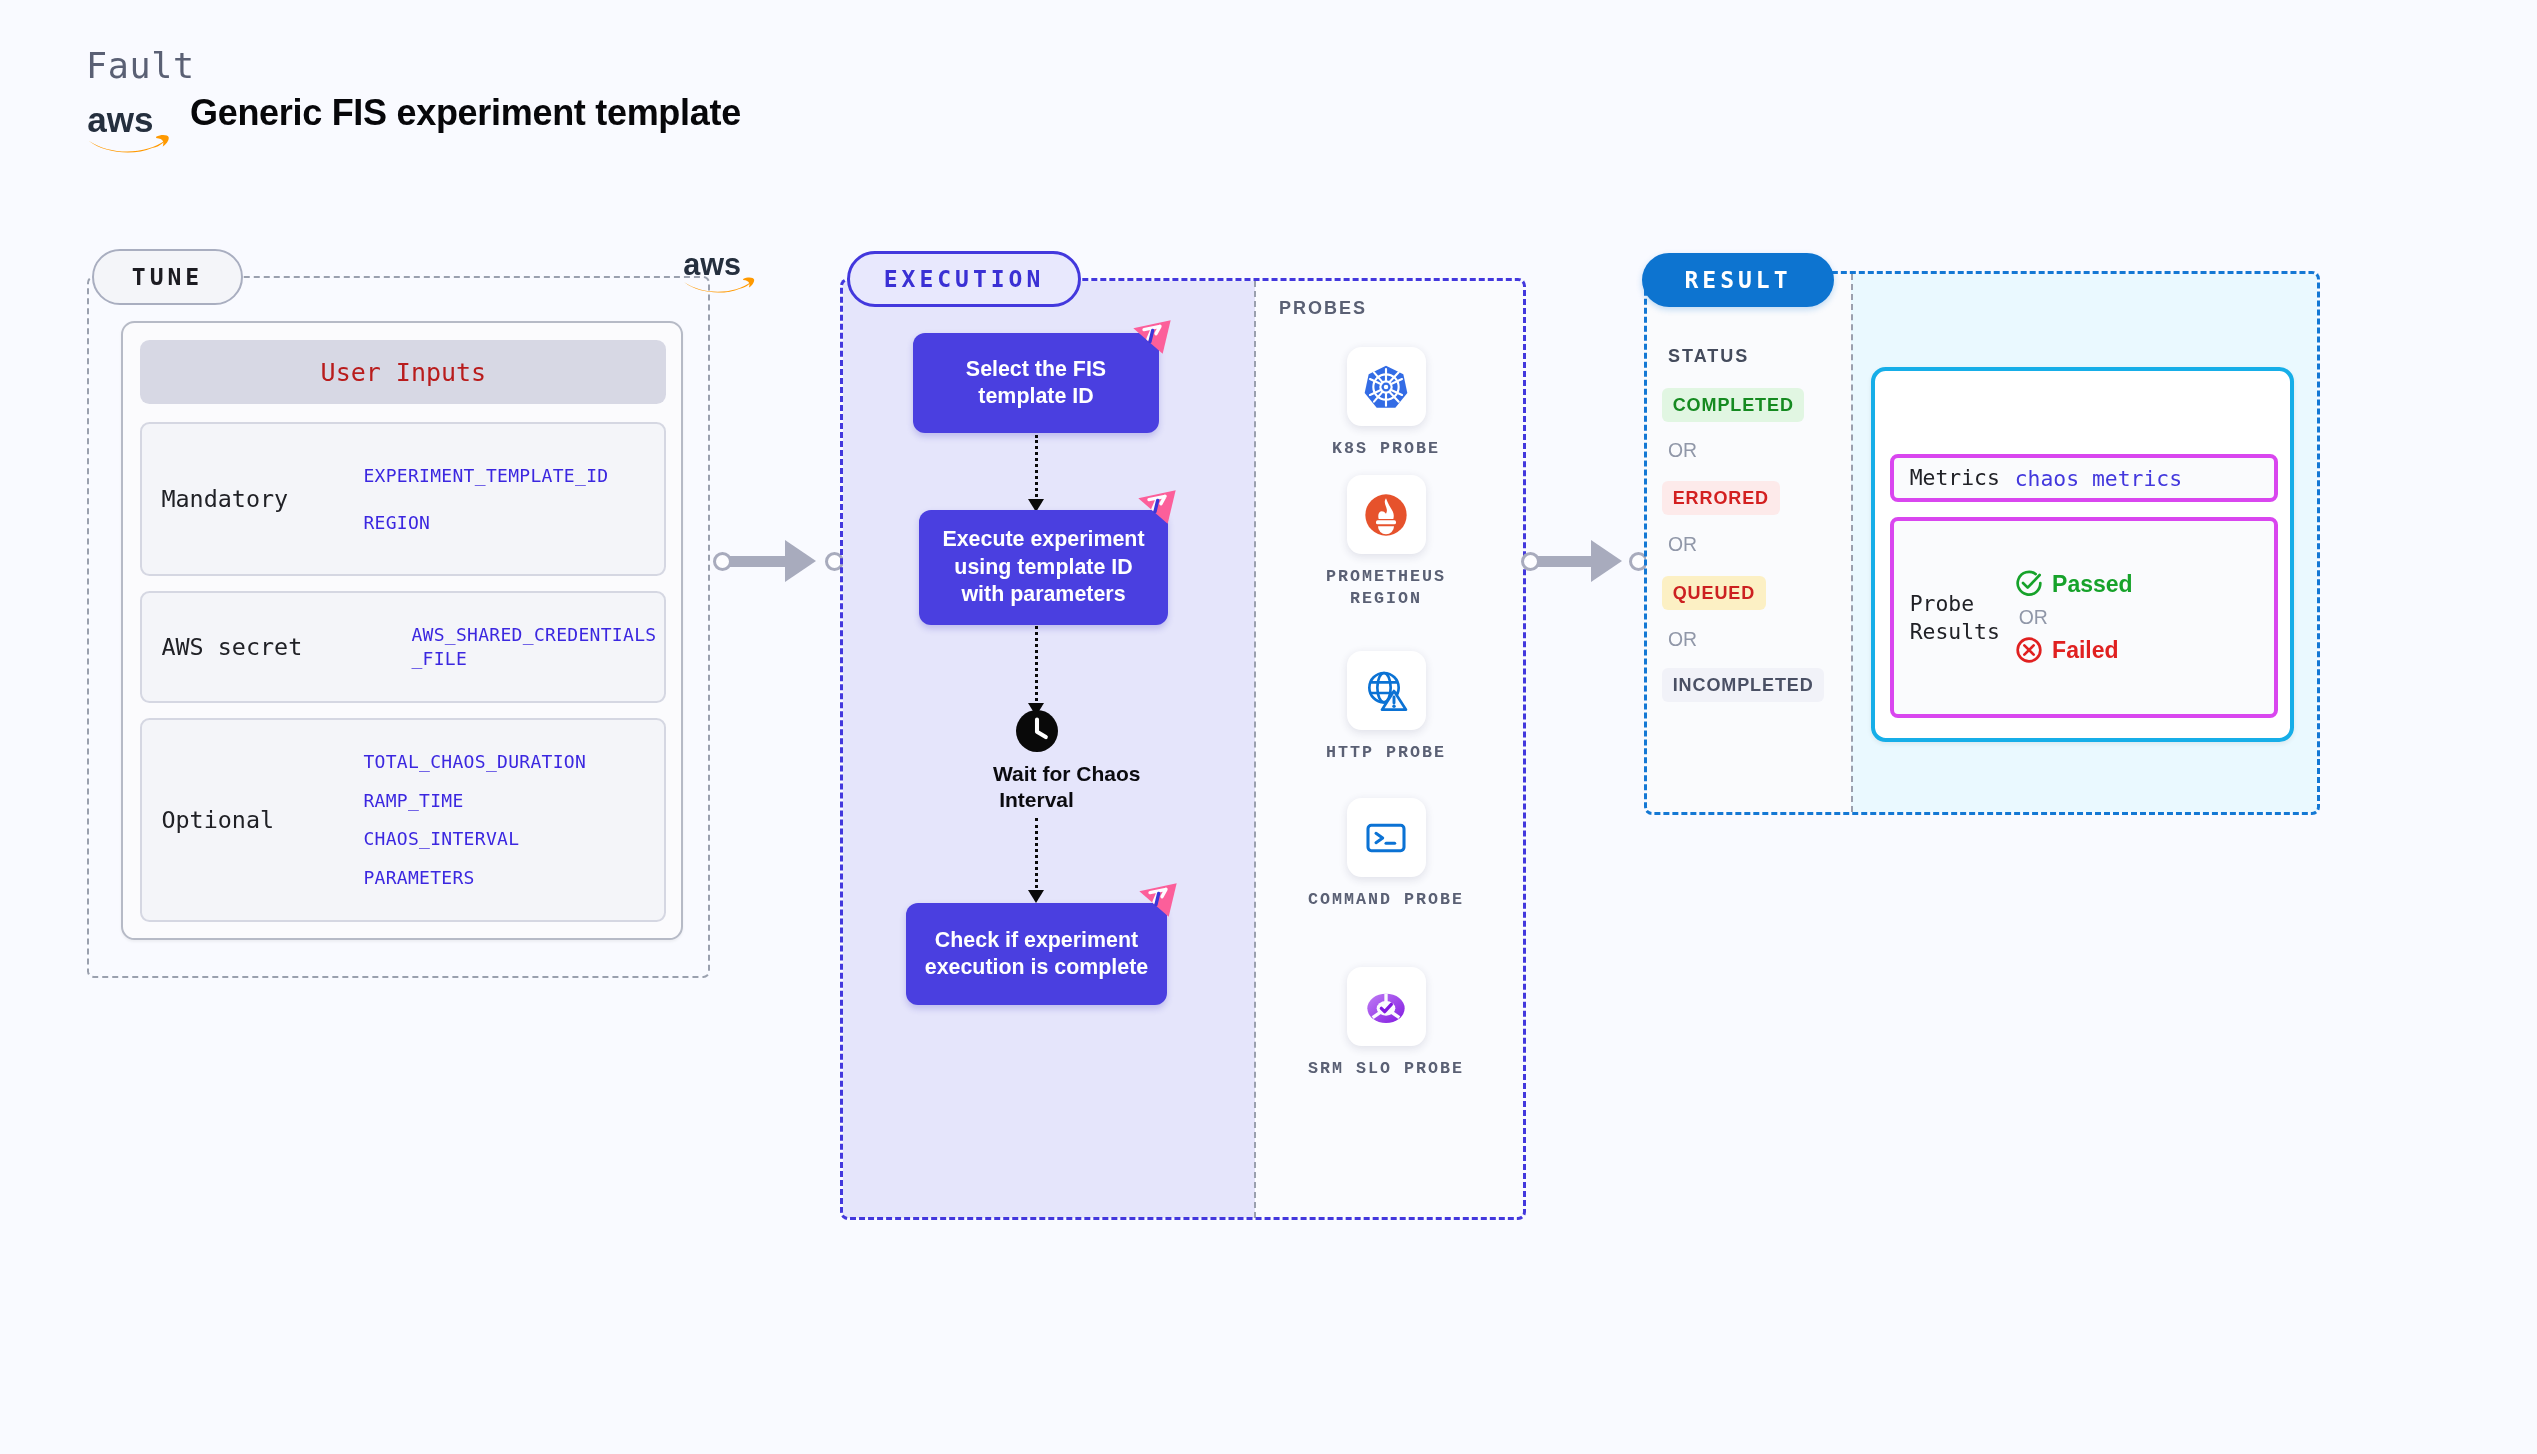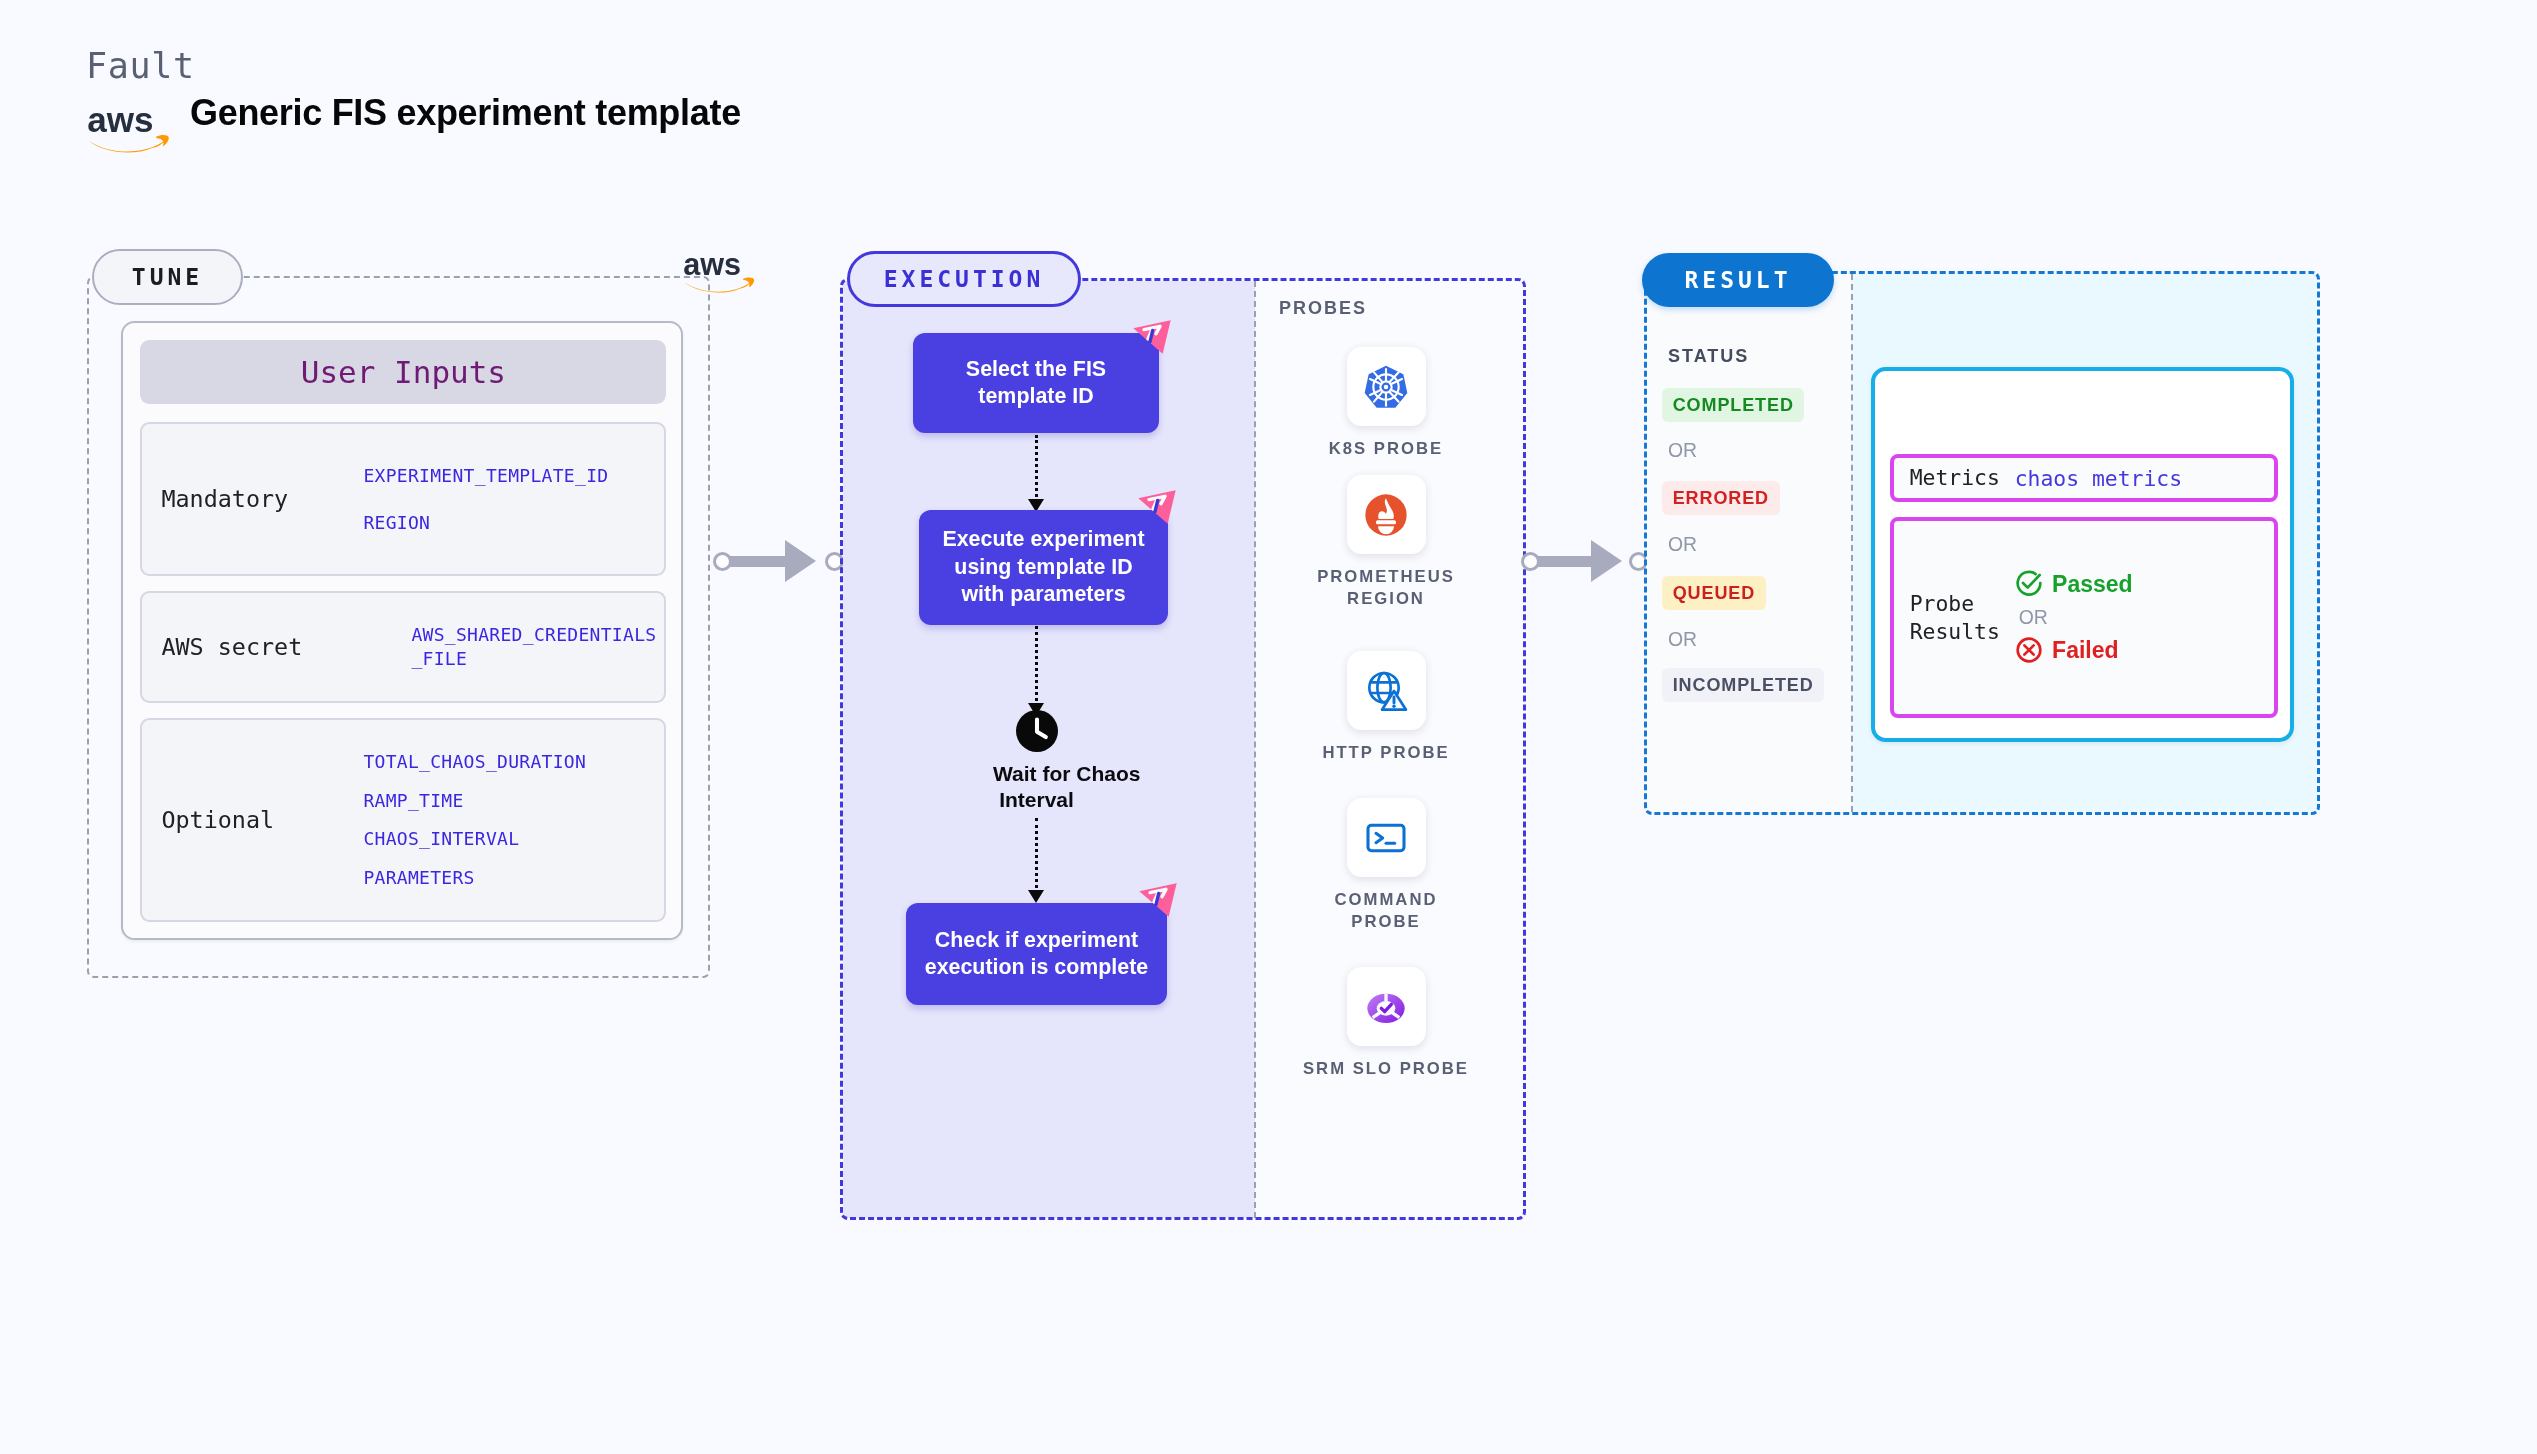--- a/index.html
+++ b/index.html
@@ -55,21 +55,21 @@
   .userinputs {
     position: absolute; left: 121px; top: 321px; width: 562px; height: 619px;
     border: 2.7px solid #b6bac6; border-radius: 13.4px; background: #fbfbfd;
     box-shadow: 0 1.3px 2.7px rgba(0,0,0,.05);
   }
   .ui-head {
     position: absolute; left: 17.4px; top: 17.4px; width: 526px; height: 64px;
     background: #d7d8e4; border-radius: 9.4px;
     display: flex; align-items: center; justify-content: center;
     font-family: "DejaVu Sans Mono", monospace;
-    font-size: 31px; color: #701a75;
+    font-size: 25px; color: #b91c1c;
   }
   .ui-row {
     position: absolute; left: 17.4px; width: 526px;
     background: #f4f5f9; border: 2px solid #d5d7e2; border-radius: 9.4px;
     display: flex; align-items: center;
   }
   .ui-label {
     width: 221px; padding-left: 19px;
     font-family: "DejaVu Sans Mono", monospace;
     font-size: 23.4px; color: #202126;
@@ -147,21 +147,21 @@
   .clock-icon { width: 42px; height: 42px; display: block; margin: 0 auto; }
   .clock-label {
     margin-top: 9.4px; font-size: 21px; font-weight: bold; color: #0b0b0f;
     line-height: 1.22; white-space: nowrap;
   }
 
   .probes-title {
     position: absolute; left: 1279px; top: 298px;
     font-size: 18px; font-weight: bold; color: #5a6074; letter-spacing: 2px;
   }
-  .probe { position: absolute; width: 174px; text-align: center; }
+  .probe { position: absolute; width: 174px; text-align: center; font-family: Liberation Mono, monospace; }
   .probe-card {
     width: 79px; height: 79px; margin: 0 auto;
     background: #fff; border-radius: 14.7px;
     box-shadow: 0 2.7px 8px rgba(40,45,80,.12);
     display: flex; align-items: center; justify-content: center;
   }
   .probe-card svg { width: 48px; height: 48px; }
   .probe-label {
     margin-top: 12px; font-size: 16.7px; font-weight: bold; color: #5a6074;
     letter-spacing: 2px; line-height: 1.3;

